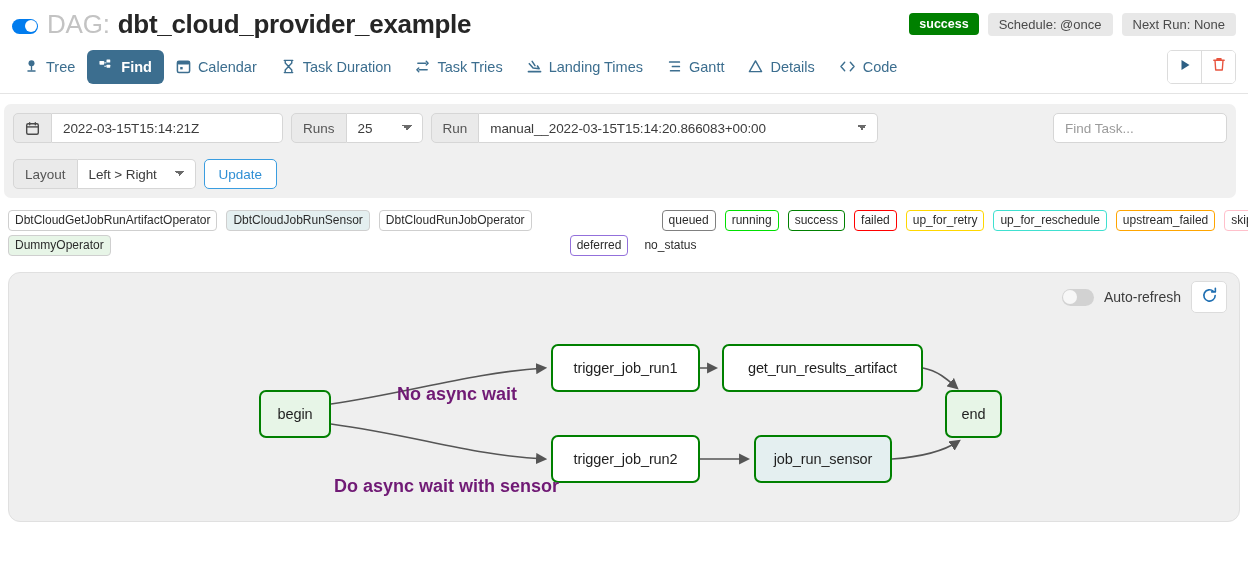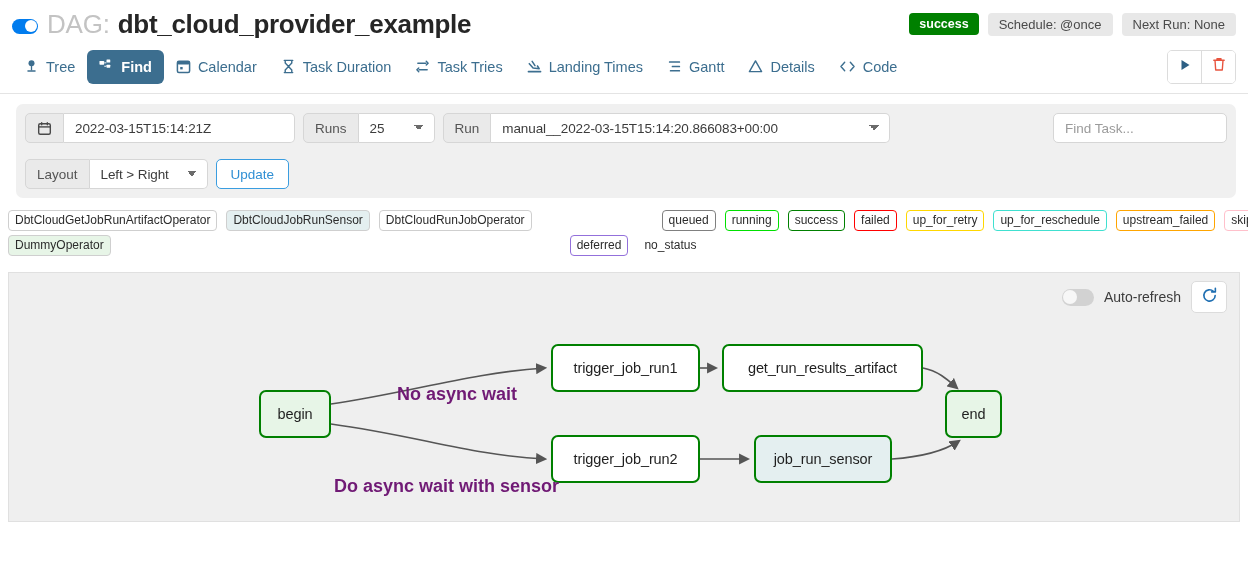--- a/index.html
+++ b/index.html
@@ -115,21 +115,21 @@
     display: flex;
     align-items: center;
     justify-content: center;
     cursor: pointer;
     background: #fff;
   }
   .btn-group > div + div { border-left: 1px solid #dcdcdc; }
 
   
   .filter-wrap {
-    padding: 10px 12px 8px 16px;
+    padding: 10px 12px 8px 4px;
   }
   .filter-bar {
     background: #f0f0f0;
     border-radius: 7px;
     padding: 9px 9px;
     display: flex;
     flex-wrap: wrap;
     gap: 8px 0;
     align-items: center;
   }
@@ -228,21 +228,21 @@
   .pill.nobox {
     border-color: transparent;
     background: transparent;
   }
   .legend-gap { width: 72px; flex: none; }
 
   
   .graph-outer {
     margin: 4px 8px 0 8px;
     border: 1px solid #e0e0e0;
-    border-radius: 0;
+    border-radius: 12px;
     background: #efefef;
     height: 248px;
     position: relative;
     overflow: hidden;
   }
   .refresh-row {
     position: absolute;
     top: 8px;
     right: 12px;
     display: flex;

